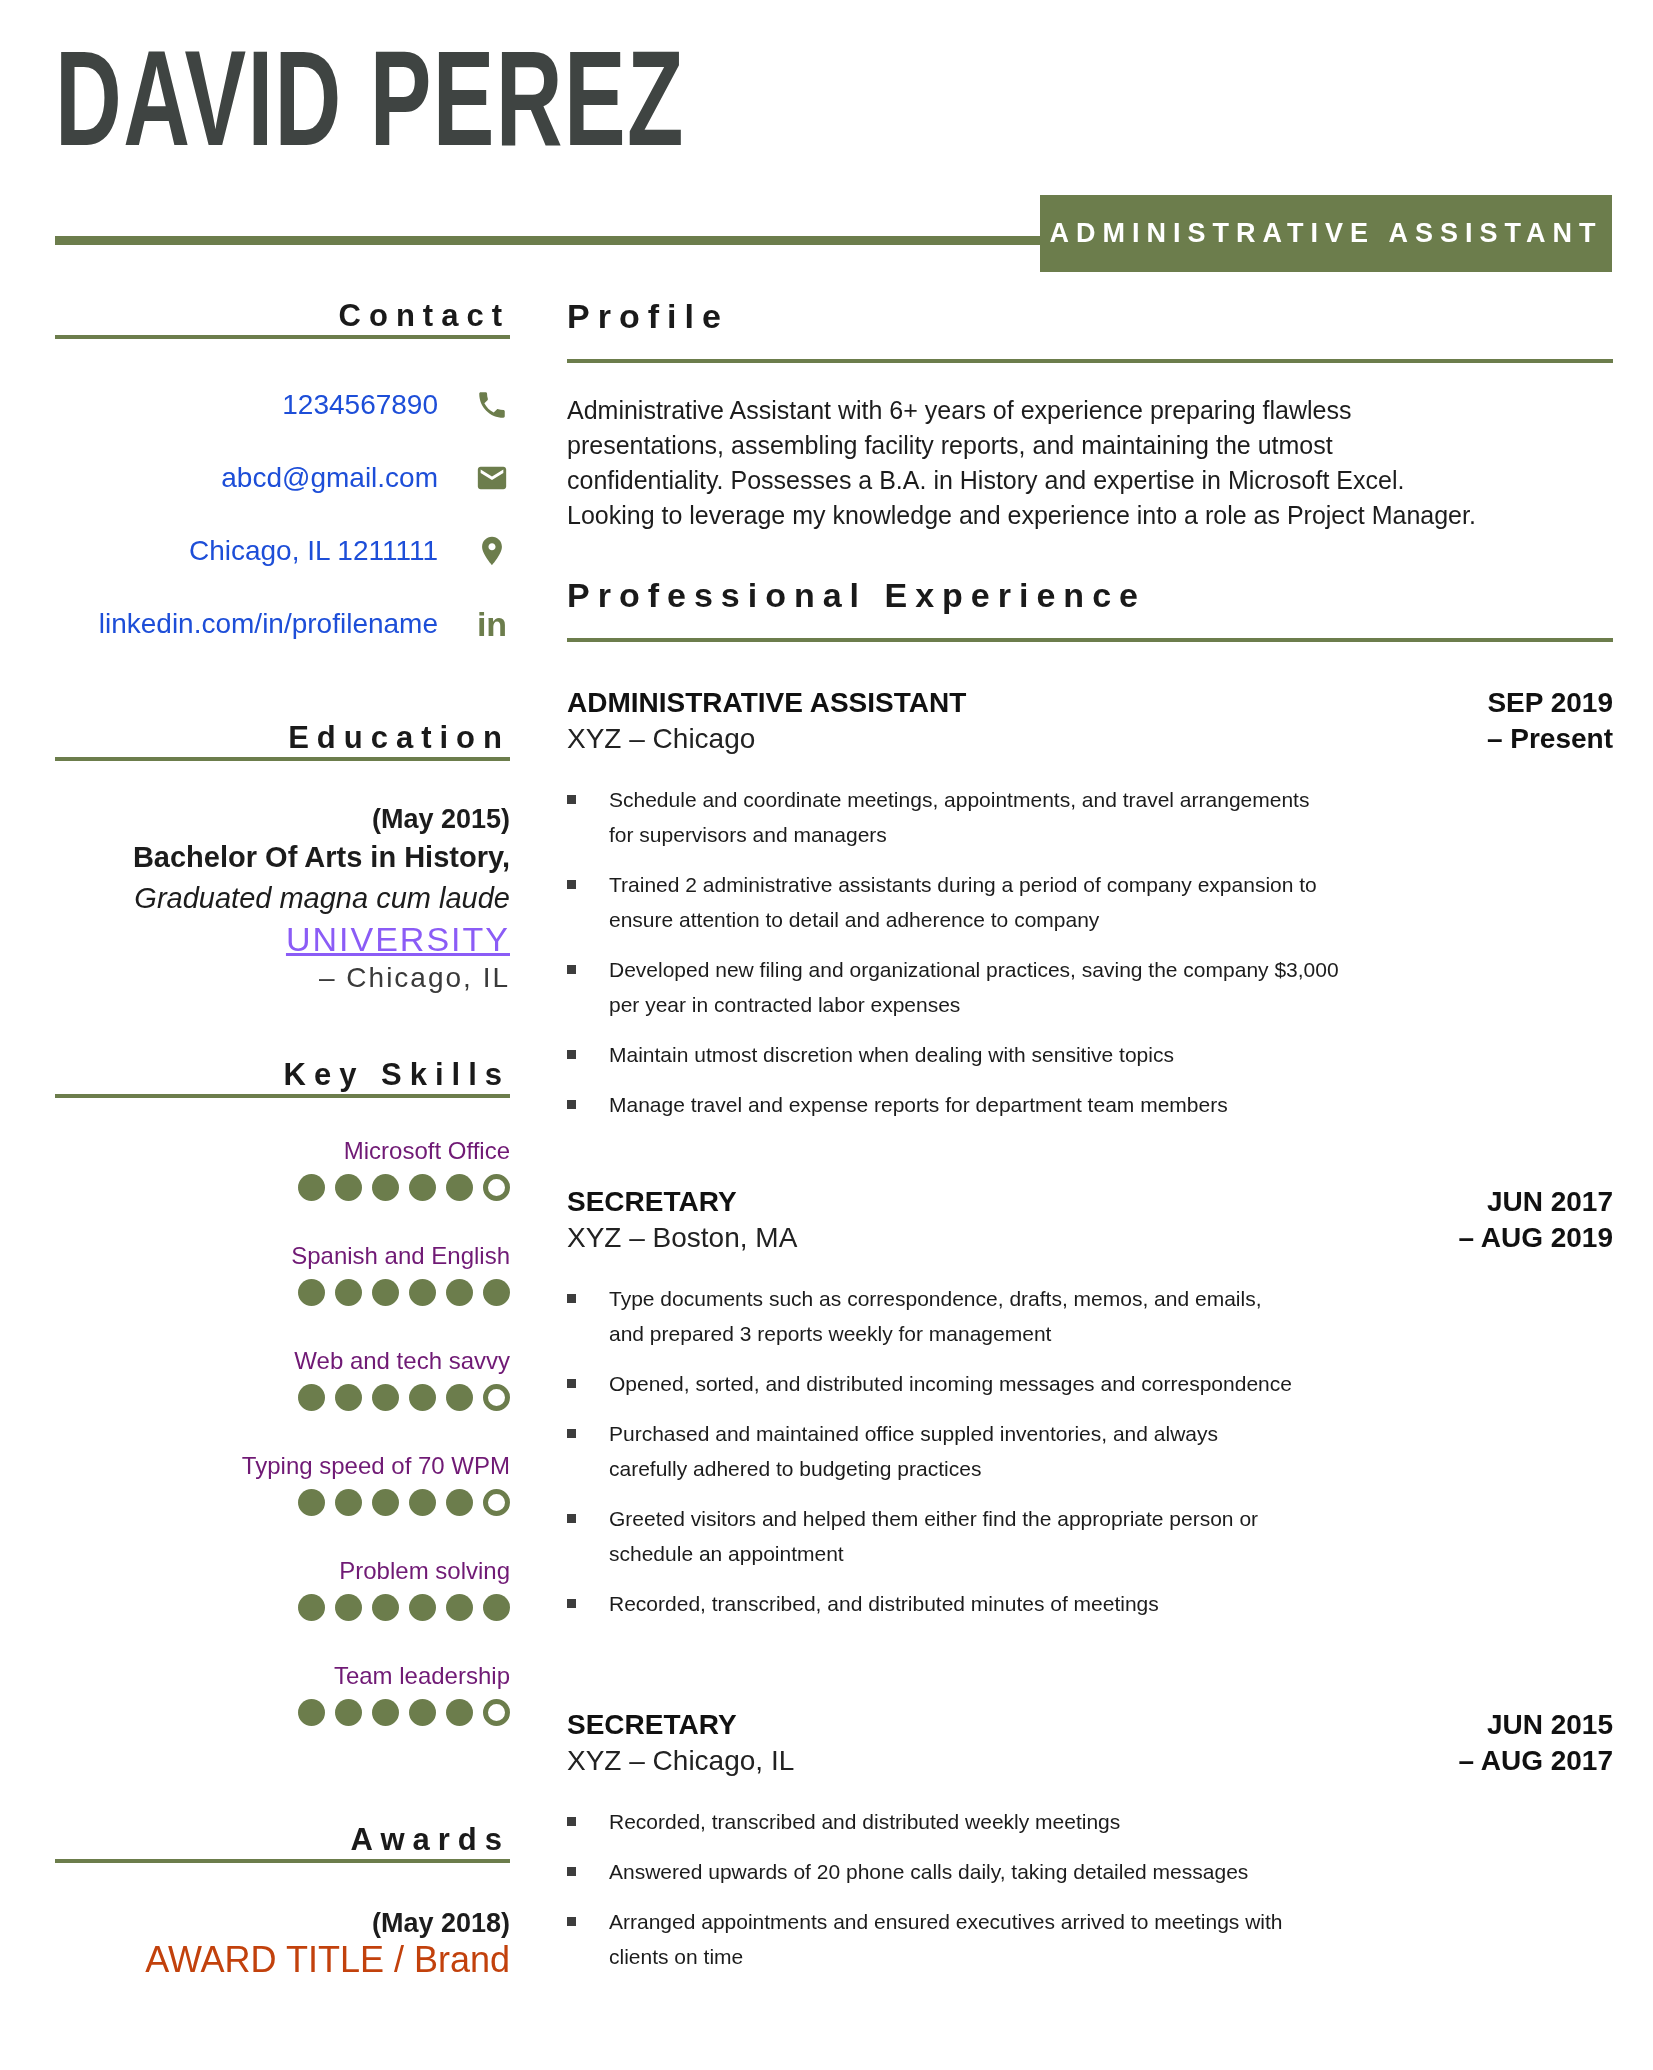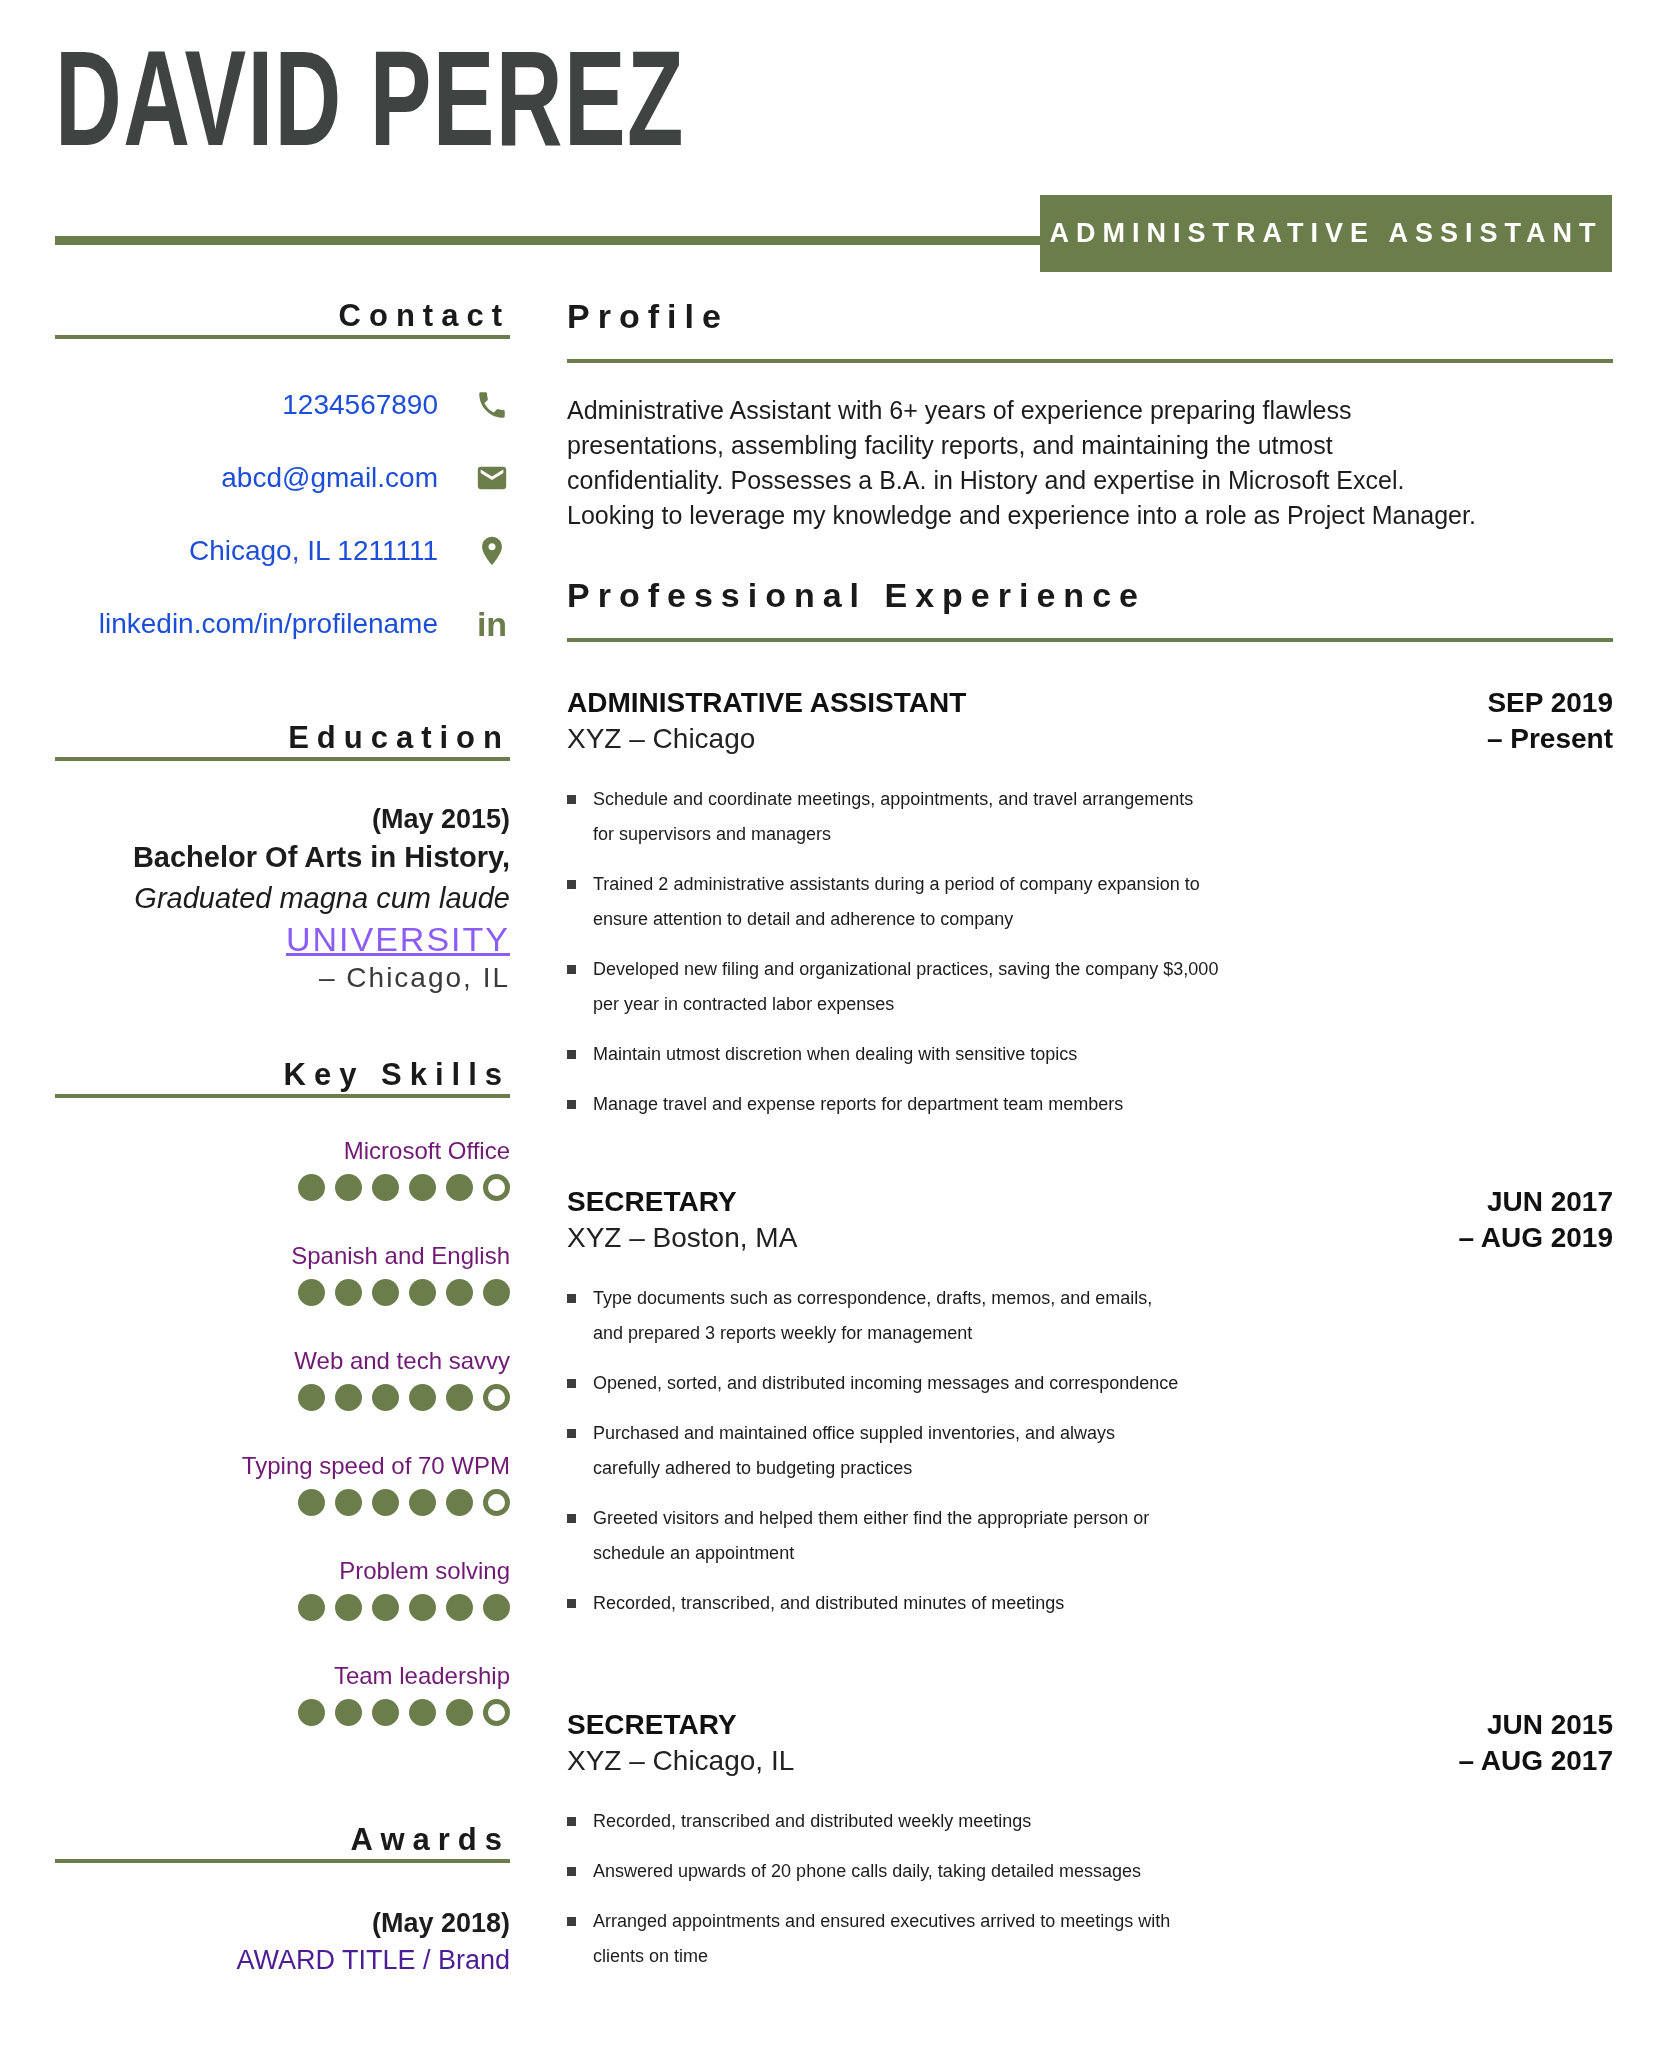--- a/index.html
+++ b/index.html
@@ -64,21 +64,21 @@
   .skills-list { margin-top:35px; }
   .skill-item { margin-bottom:37px; }
   .skill-label { font-size:24px; line-height:36px; text-align:right; color:#701a75; }
   .dots { display:flex; justify-content:flex-end; gap:10px; margin-top:5px; height:27px; }
   .dot { width:27px; height:27px; border-radius:50%; background:var(--accent); }
   .dot.empty { background:#ffffff; border:5px solid var(--accent); }
 
   .awards-heading { margin-top:96px; }
   .awards-block { margin-top:42px; text-align:right; }
   .award-date  { font-size:27px; font-weight:bold; line-height:36px; }
-  .award-title { font-size:27px; line-height:38px; color:#4c1d95; }
+  .award-title { font-size:36px; line-height:38px; color:#c2410c; }
 
   
   .main-heading {
     font-size:34px; font-weight:bold; letter-spacing:8px; line-height:36px;
     padding-bottom:25px; border-bottom:4px solid var(--accent); color:#1a1a1a;
     white-space:nowrap;
   }
   .profile-text {
     margin-top:30px; font-size:25px; line-height:35px; color:#1c1c1c;
     white-space:pre-line;
@@ -97,21 +97,21 @@
 
   .bullet-list { list-style:none; margin-top:25px; }
   .bullet-item { display:flex; margin-bottom:15px; }
   .bullet-marker {
     flex:0 0 26px; width:26px;
   }
   .bullet-marker::before {
     content:""; display:block; width:9px; height:9px; background:#3d3d3d; margin-top:13px;
   }
   .bullet-text {
-    font-size:18px; line-height:35px; color:#1c1c1c; white-space:pre-line; max-width:1010px;
+    font-size:21px; line-height:35px; color:#1c1c1c; white-space:pre-line; max-width:1010px;margin-left:16px;
   }
 </style>
 </head>
 <body style="--accent: #6c7d4c;">
 
 <div class="name">DAVID PEREZ</div>
 <div class="header-rule"></div>
 <div class="role-banner">
   <span>ADMINISTRATIVE ASSISTANT</span>
 </div>

